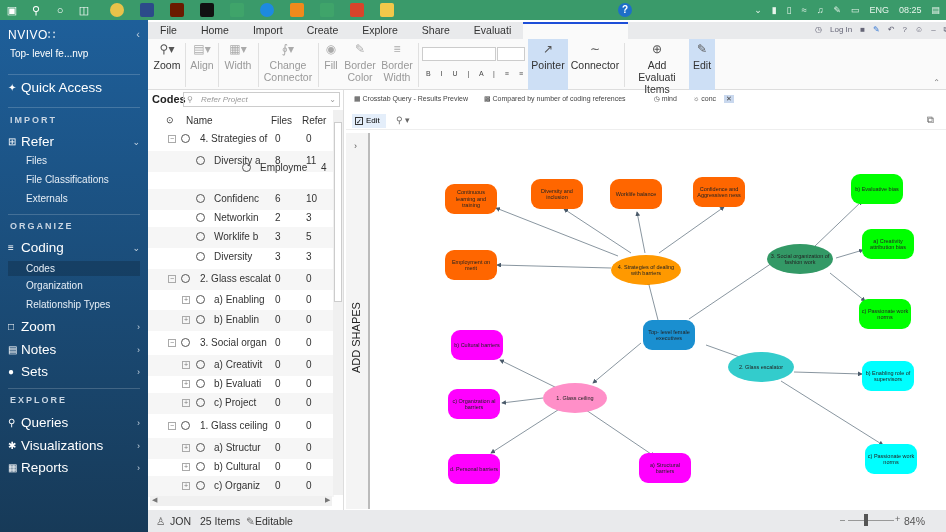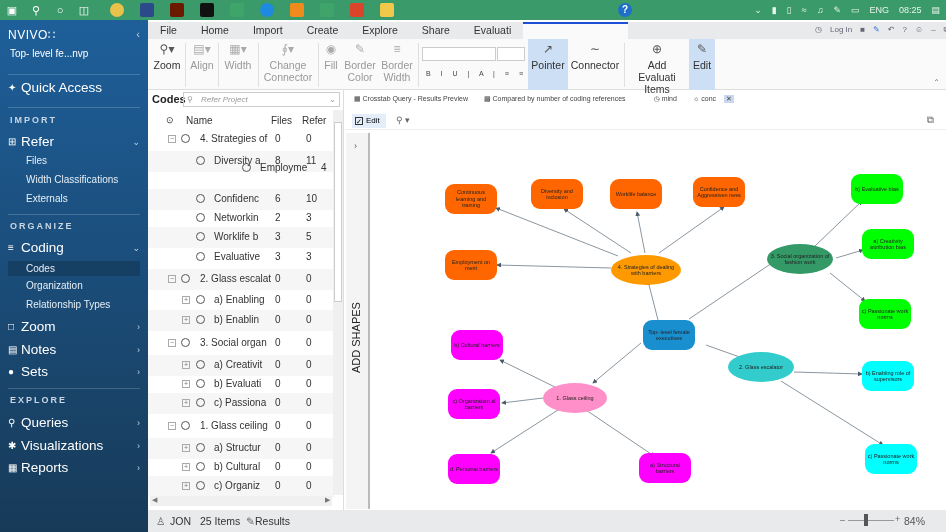--- a/index.html
+++ b/index.html
@@ -116,21 +116,21 @@
     <span>Quick Access</span>
   </div>
   <div class="sb-sep" style="top:87px"></div>
   <div class="sb-head" style="top:95px">IMPORT</div>
   <div class="sb-main" style="top:114px">
     <span class="ic">⊞</span>
     <span>Refer</span>
     <span class="chev">⌄</span>
   </div>
   <div class="sb-sub" style="top:135px">Files</div>
-  <div class="sb-sub" style="top:154px">Width Classifications</div>
+  <div class="sb-sub" style="top:154px">File Classifications</div>
   <div class="sb-sub" style="top:173px">Externals</div>
   <div class="sb-sep" style="top:194px"></div>
   <div class="sb-head" style="top:201px">ORGANIZE</div>
   <div class="sb-main" style="top:220px">
     <span class="ic">≡</span>
     <span>Coding</span>
     <span class="chev">⌄</span>
   </div>
   <div class="sb-sub sel" style="top:241px">Codes</div>
   <div class="sb-sub" style="top:260px">Organization</div>
@@ -295,21 +295,21 @@
           <span class="r">3</span>
         </div>
         <div class="row alt" style="top: 137px;">
           <span class="circ" style="left:48px"></span>
           <span class="nm" style="left:66px">Worklife b</span>
           <span class="f">3</span>
           <span class="r">5</span>
         </div>
         <div class="row" style="top: 157px;">
           <span class="circ" style="left:48px"></span>
-          <span class="nm" style="left:66px">Evaluative</span>
+          <span class="nm" style="left:66px">Diversity</span>
           <span class="f">3</span>
           <span class="r">3</span>
         </div>
         <div class="row alt" style="top: 179px;">
           <span class="exp" style="left:20px">−</span>
           <span class="circ" style="left:33px"></span>
           <span class="nm" style="left:52px">2. Glass escalat</span>
           <span class="f">0</span>
           <span class="r">0</span>
         </div>
@@ -344,21 +344,21 @@
         <div class="row" style="top: 284px;">
           <span class="exp" style="left:34px">+</span>
           <span class="circ" style="left:48px"></span>
           <span class="nm" style="left:66px">b) Evaluati</span>
           <span class="f">0</span>
           <span class="r">0</span>
         </div>
         <div class="row alt" style="top: 303px;">
           <span class="exp" style="left:34px">+</span>
           <span class="circ" style="left:48px"></span>
-          <span class="nm" style="left:66px">c) Passiona</span>
+          <span class="nm" style="left:66px">c) Project</span>
           <span class="f">0</span>
           <span class="r">0</span>
         </div>
         <div class="row" style="top: 326px;">
           <span class="exp" style="left:20px">−</span>
           <span class="circ" style="left:33px"></span>
           <span class="nm" style="left:52px">1. Glass ceiling</span>
           <span class="f">0</span>
           <span class="r">0</span>
         </div>
@@ -460,21 +460,21 @@
         <div class="node rect" style="left: 77px; top: 321px; width: 52px; height: 30px; background: rgb(255, 0, 255);">d. Personal barriers</div>
         <div class="node rect" style="left: 268px; top: 320px; width: 52px; height: 30px; background: rgb(255, 0, 255);">a) Structural barriers</div>
       </div>
 </div>
 
 <div class="status">
   <span style="position:absolute;left:8px;top:5px;color:#666">♙</span>
   <span style="position:absolute;left:22px;top:5px">JON</span>
   <span style="position:absolute;left:52px;top:5px">25 Items</span>
   <span style="position:absolute;left:98px;top:5px;color:#666">✎</span>
-  <span style="position:absolute;left:107px;top:5px">Results</span>
+  <span style="position:absolute;left:107px;top:5px">Editable</span>
   <div style="position:absolute;left:692px;top:5px;font-size:9px;color:#666">–</div>
   <div style="position:absolute;left:700px;top:10px;width:46px;height:1px;background:#999"></div>
   <div style="position:absolute;left:716px;top:4px;width:4px;height:12px;background:#555"></div>
   <div style="position:absolute;left:747px;top:4px;font-size:9px;color:#666">+</div>
   <span style="position:absolute;left:756px;top:5px;color:#555">84%</span>
 </div>
 
 </div>
 
 </body></html>

